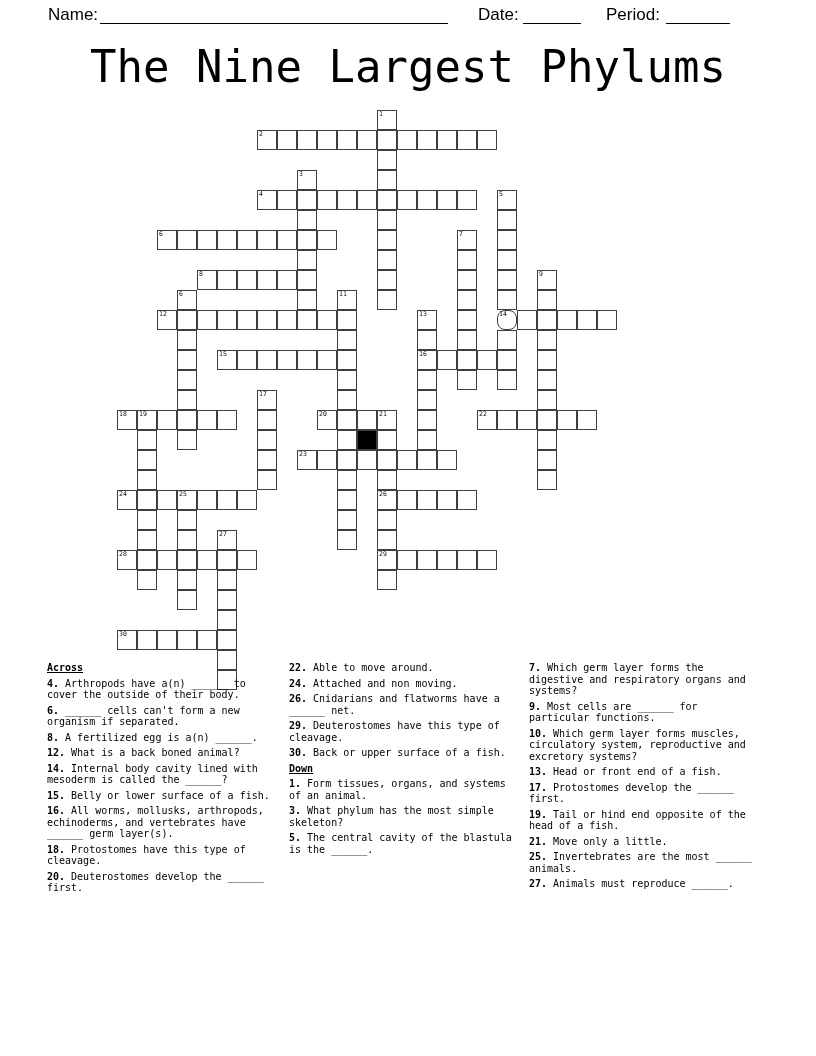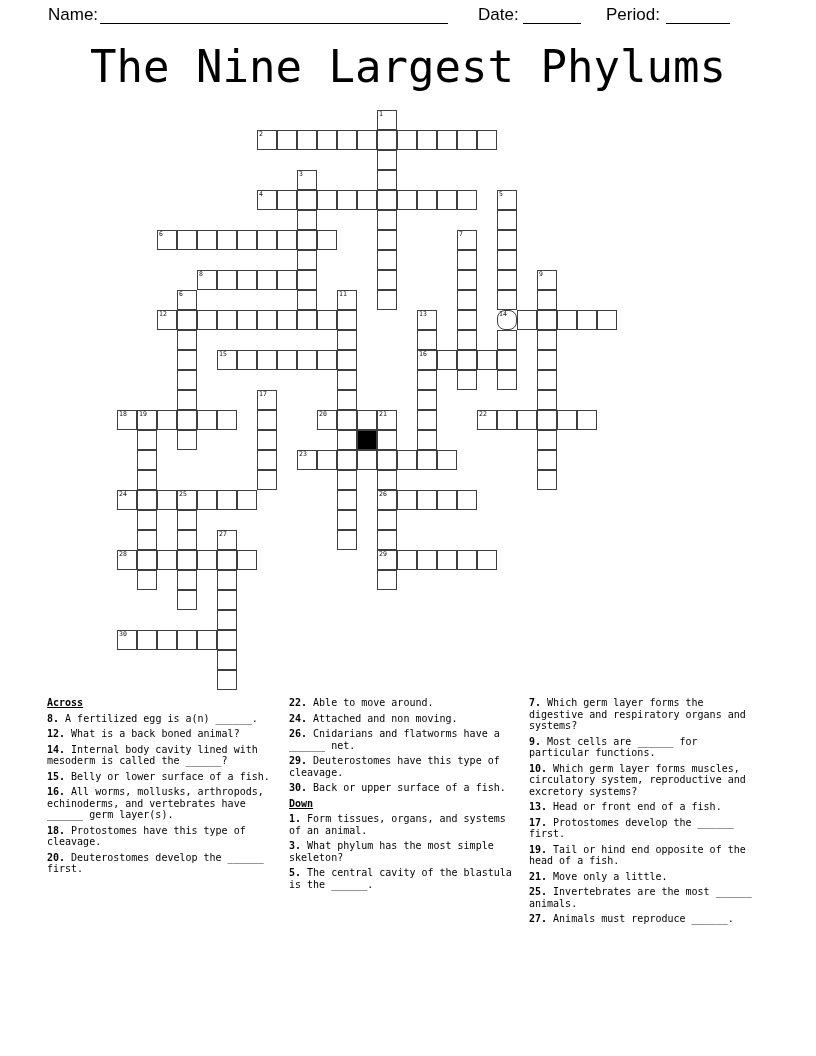--- a/index.html
+++ b/index.html
@@ -9,21 +9,21 @@
              font-size:17px;color:#000;white-space:nowrap;}
   .hdr-line{position:absolute;top:9px;height:14px;border-bottom:1.6px solid #000;}
   #title{position:absolute;left:0;right:0;top:41px;text-align:center;
          font-size:44px;font-weight:normal;color:#000;margin:0;letter-spacing:0;}
   #grid{position:absolute;left:0;top:0;width:816px;height:700px;}
   .cell{position:absolute;width:20px;height:20px;box-sizing:border-box;
         border:1px solid #3f3f3f;background:#fff;}
   .cell.black{background:#000;}
   .cellnum{position:absolute;top:0px;left:1px;font-size:6.5px;line-height:7px;
            color:#111;font-family:"DejaVu Sans Mono",monospace;}
-  .clue-col{position:absolute;top:697px;width:229px;font-size:10px;line-height:11.5px;color:#000;}
+  .clue-col{position:absolute;top:662px;width:229px;font-size:10px;line-height:11.5px;color:#000;}
   .clue-heading{font-weight:bold;text-decoration:underline;margin:0 0 4px 0;}
   p.clue{margin:0 0 4px 0;}
   p.clue b{font-weight:bold;}
 </style>
 </head>
 <body>
 
 <div>
   <span class="hdr-label" style="left:48px">Name:</span>
   <div class="hdr-line" style="left:100px;width:348px"></div>
@@ -298,20 +298,22 @@
     </div>
     <div class="cell" style="left: 137px; top: 630px;"></div>
     <div class="cell" style="left: 157px; top: 630px;"></div>
     <div class="cell" style="left: 177px; top: 630px;"></div>
     <div class="cell" style="left: 197px; top: 630px;"></div>
     <div class="cell black" style="left: 357px; top: 430px;"></div>
   </div>
 
 <div class="clue-col" style="left:47px">
     <div class="clue-heading">Across</div>
+    <p class="clue"><b>4.</b> Arthropods have a(n) ______ to cover the outside of their body.</p>
+    <p class="clue"><b>6.</b> ______ cells can't form a new organism if separated.</p>
     <p class="clue"><b>8.</b> A fertilized egg is a(n) ______.</p>
     <p class="clue"><b>12.</b> What is a back boned animal?</p>
     <p class="clue"><b>14.</b> Internal body cavity lined with mesoderm is called the ______?</p>
     <p class="clue"><b>15.</b> Belly or lower surface of a fish.</p>
     <p class="clue"><b>16.</b> All worms, mollusks, arthropods, echinoderms, and vertebrates have ______ germ layer(s).</p>
     <p class="clue"><b>18.</b> Protostomes have this type of cleavage.</p>
     <p class="clue"><b>20.</b> Deuterostomes develop the ______ first.</p>
   </div>
 <div class="clue-col" style="left:289px">
     <p class="clue"><b>22.</b> Able to move around.</p>

